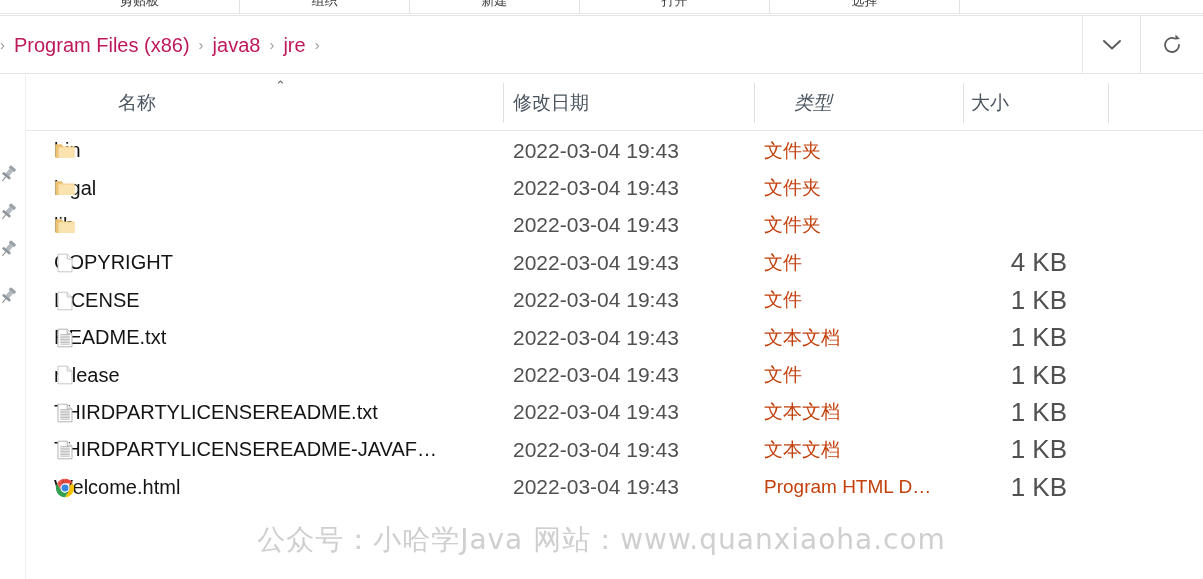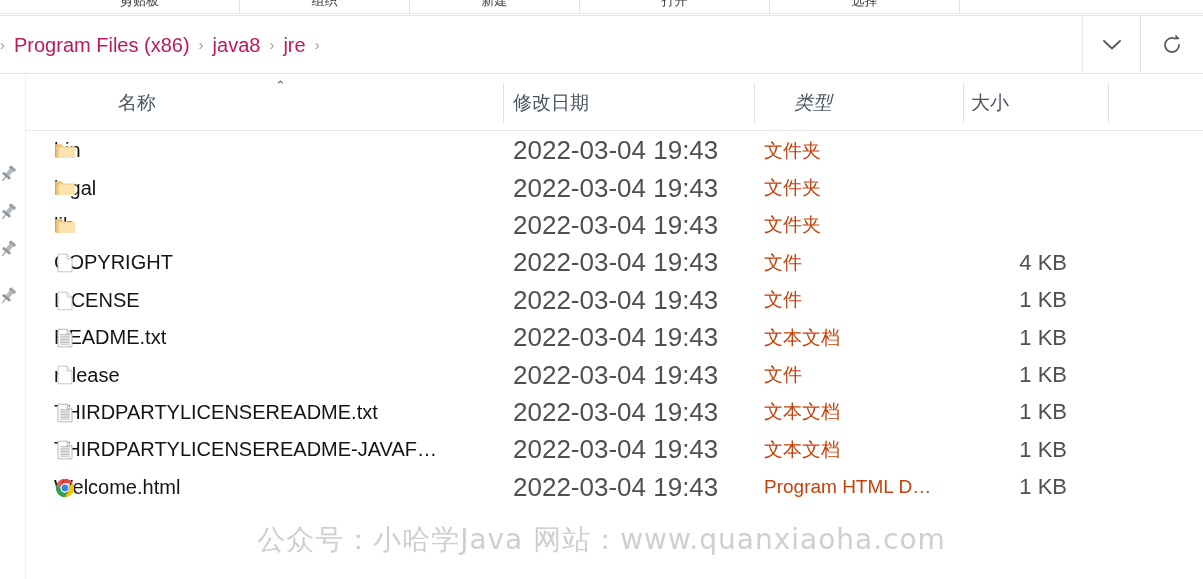--- a/index.html
+++ b/index.html
@@ -163,34 +163,34 @@
     align-items: center;
     white-space: nowrap;
   }
   .cell-name {
     left: 28px;
     font-size: 20px;
     color: #141414;
   }
   .cell-date {
     left: 487px;
-    font-size: 26px;
+    font-size: 21px;
     color: #505050;
     text-align: right;
   }
   .cell-type {
     left: 738px;
     font-size: 19px;
     color: #c2410c;
   }
   .cell-size {
     left: 910px;
     width: 131px;
     justify-content: flex-end;
-    font-size: 22px;
+    font-size: 26px;
     color: #505050;
   }
   .icon-slot {
     position: absolute;
     left: 0px; top: 8px;
     width: 22px; height: 22px;
   }
   .namelabel { padding-left: 0; }
 
   

